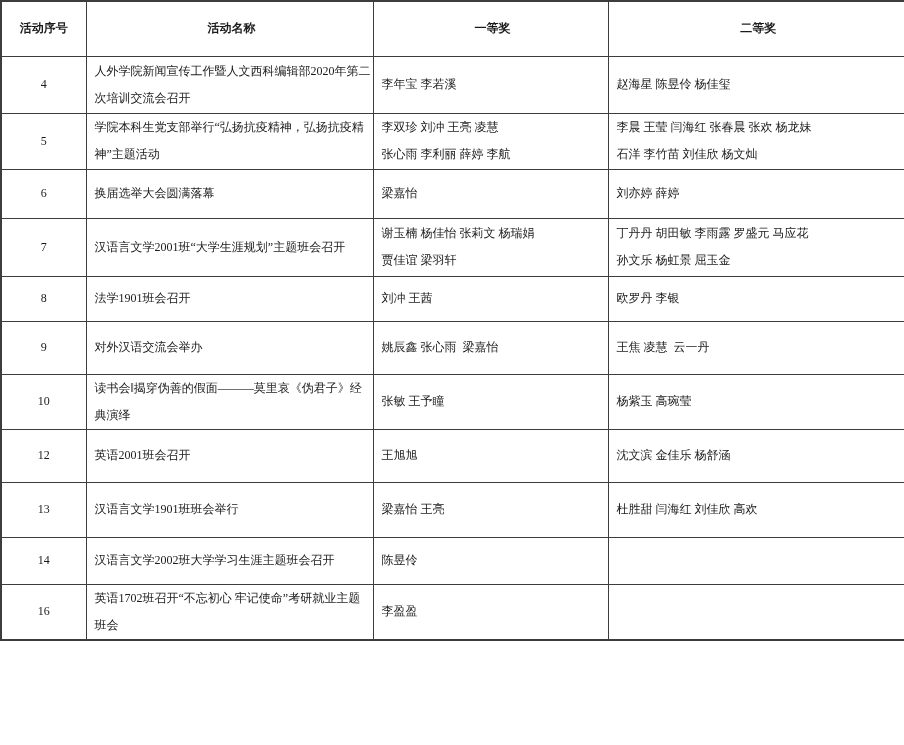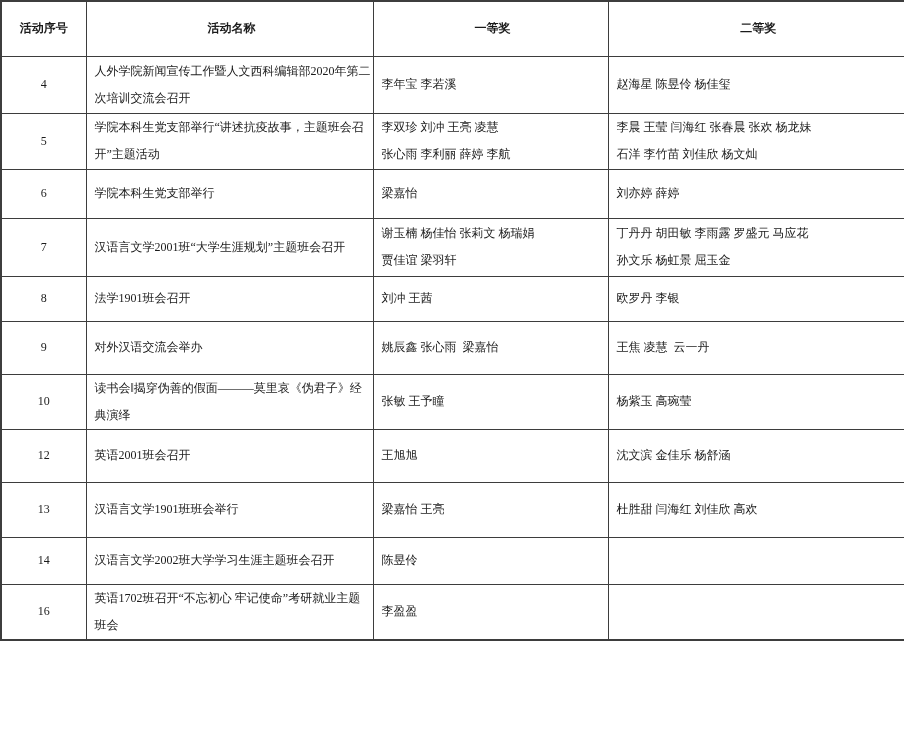--- a/index.html
+++ b/index.html
@@ -87,29 +87,29 @@
   </thead>
   <tbody>
       <tr>
         <td class="cell-no">4</td>
         <td class="cell-name">人外学院新闻宣传工作暨人文西科编辑部2020年第二次培训交流会召开</td>
         <td class="cell-first">李年宝 李若溪</td>
         <td class="cell-second">赵海星 陈昱伶 杨佳玺</td>
       </tr>
       <tr>
         <td class="cell-no">5</td>
-        <td class="cell-name">学院本科生党支部举行“讲述抗疫故事，主题班会召开”主题活动</td>
+        <td class="cell-name">学院本科生党支部举行“弘扬抗疫精神，弘扬抗疫精神”主题活动</td>
         <td class="cell-first">李双珍 刘冲 王亮 凌慧
 张心雨 李利丽 薛婷 李航</td>
         <td class="cell-second">李晨 王莹 闫海红 张春晨 张欢 杨龙妹
 石洋 李竹苗 刘佳欣 杨文灿</td>
       </tr>
       <tr>
         <td class="cell-no">6</td>
-        <td class="cell-name">学院本科生党支部举行</td>
+        <td class="cell-name">换届选举大会圆满落幕</td>
         <td class="cell-first">梁嘉怡</td>
         <td class="cell-second">刘亦婷 薛婷</td>
       </tr>
       <tr>
         <td class="cell-no">7</td>
         <td class="cell-name">汉语言文学2001班“大学生涯规划”主题班会召开</td>
         <td class="cell-first">谢玉楠 杨佳怡 张莉文 杨瑞娟
 贾佳谊 梁羽轩</td>
         <td class="cell-second">丁丹丹 胡田敏 李雨露 罗盛元 马应花
 孙文乐 杨虹景 屈玉金</td>

